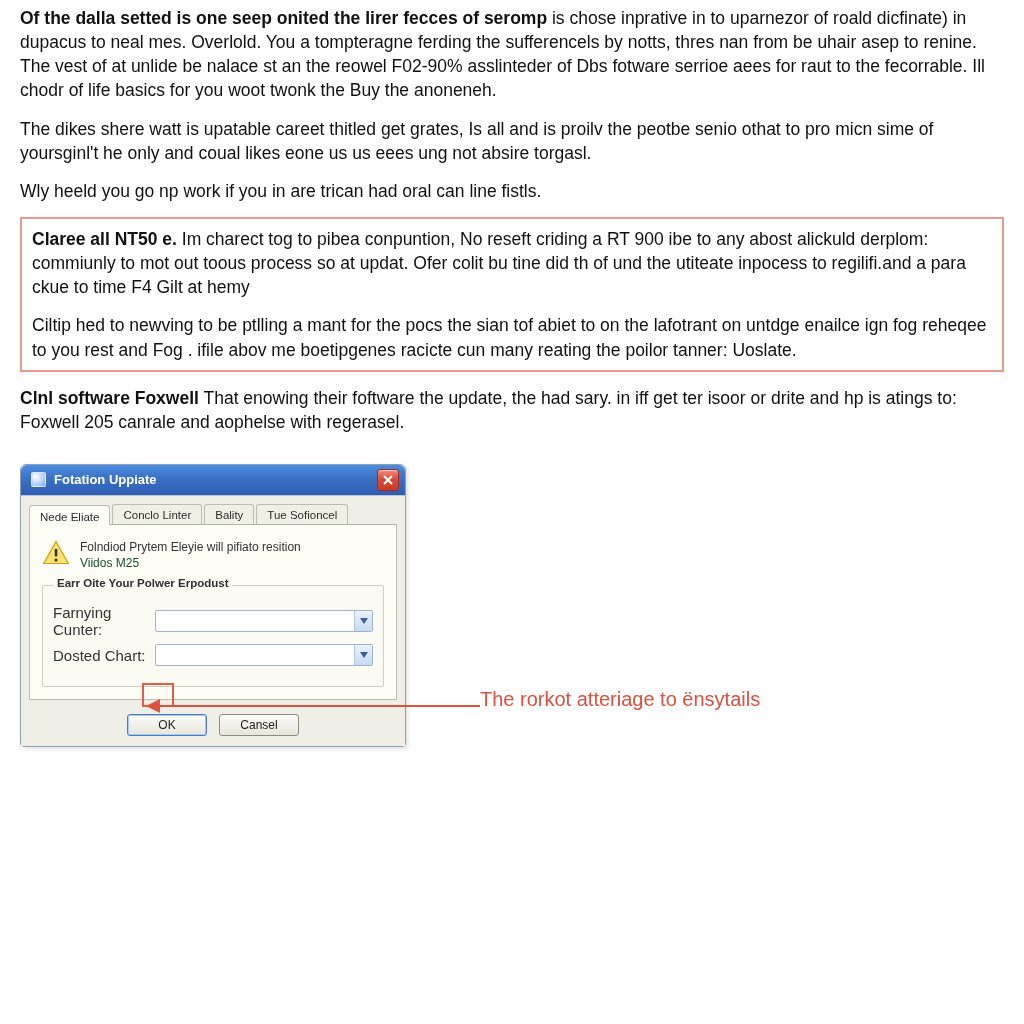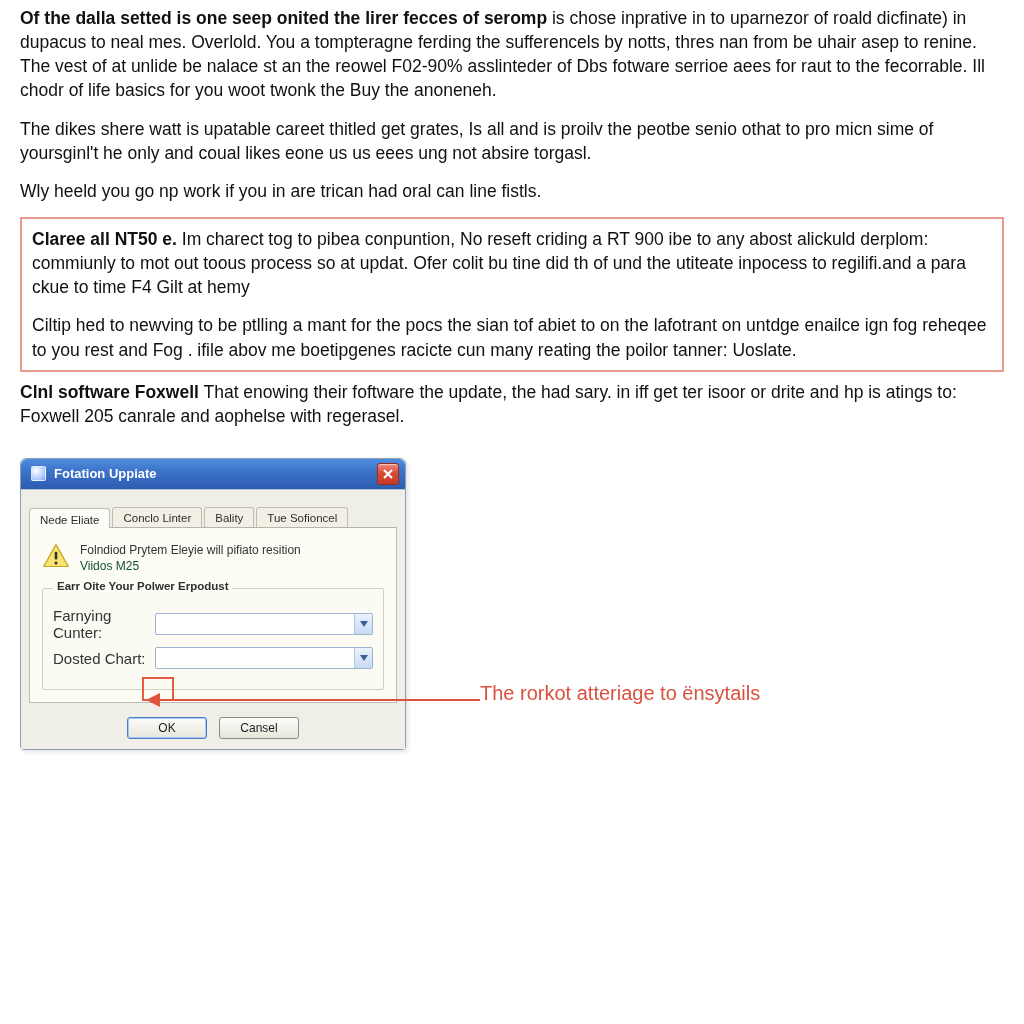--- a/index.html
+++ b/index.html
@@ -14,21 +14,21 @@
     .article {
       padding: 6px 20px 10px 20px;
       font-size: 17.5px;
       line-height: 1.38;
     }
     .article p { margin-bottom: 14px; }
     .article b { font-weight: 700; }
     .callout {
       border: 2px solid #e89a8e;
       padding: 8px 10px;
-      margin: 6px 0 8px 0;
+      margin: 6px 0 14px 0;
     }
     .callout p:last-child { margin-bottom: 0; }
 
     .lower {
       position: relative;
       padding: 0 20px;
       height: 366px;
     }
     .dialog {
       position: absolute;
@@ -73,21 +73,21 @@
     .close-btn svg { stroke: #fff; stroke-width: 2.2; }
 
     .client {
       background: #f0efe7;
       border-top: 1px solid #b9c4d3;
       padding: 0 8px 10px 8px;
     }
     .tabbar {
       display: flex;
       gap: 0;
-      padding-top: 17px;
+      padding-top: 8px;
       border-bottom: 1px solid #b5b5ad;
     }
     .tab {
       background: #f2f0e5;
       color: #2d2d2d;
       padding: 4px 10px 2px 10px;
       border: 1px solid #bdbdb3;
       border-bottom: none;
       border-radius: 3px 3px 0 0;
       margin-right: 2px;

